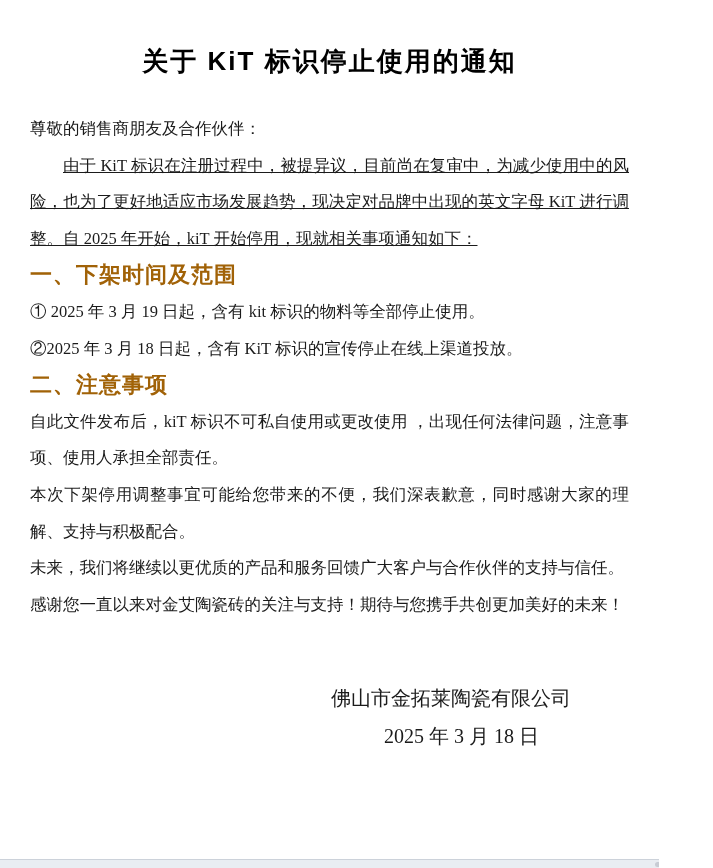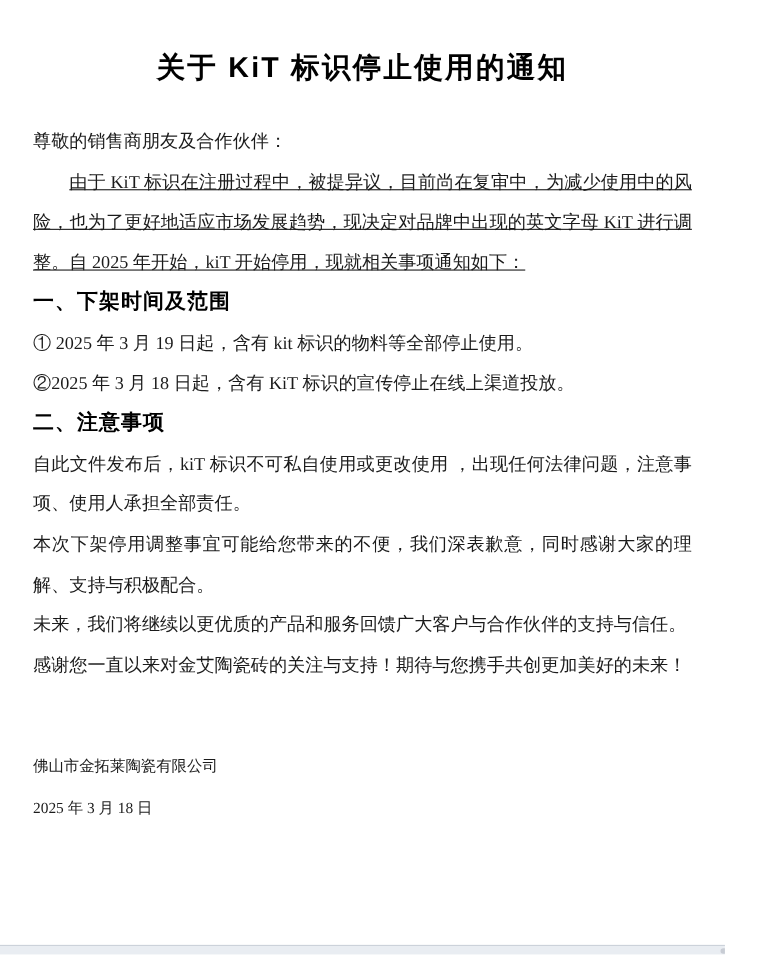--- a/index.html
+++ b/index.html
@@ -35,30 +35,30 @@
     text-align: justify;
   }
 
   .body-text p { margin: 0; }
 
   .indent { text-indent: 2em; text-decoration: underline; }
 
   .heading {
     font-family: "Liberation Sans", sans-serif;
     font-weight: bold;
-    font-size: 19px;
+    font-size: 22px;
     letter-spacing: 1px;
-    color: #000000;
+    color: #a16207;
   }
 
   .signature {
     margin-top: 56px;
     line-height: 38px;
-    text-align: left;
-    font-size: 14px;
+    text-align: right;
+    font-size: 20px;
   }
   .signature .company-line { padding-right: 58px; }
   .signature .date-line    { padding-right: 90px; }
 
   .h-scrollbar {
     position: absolute;
     left: 0;
     bottom: 0;
     width: 713px;
     height: 9px;

